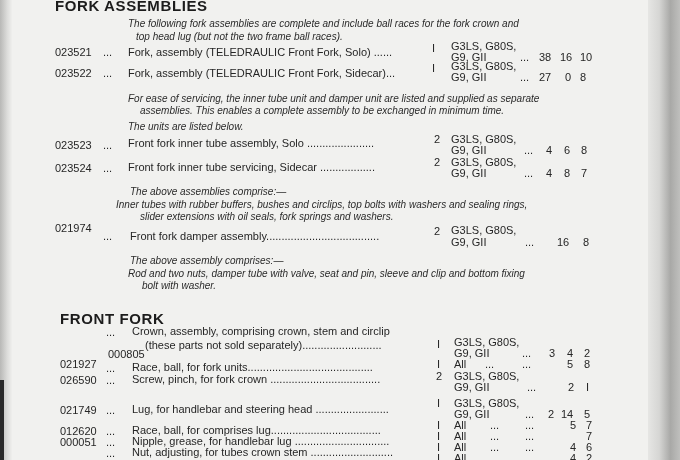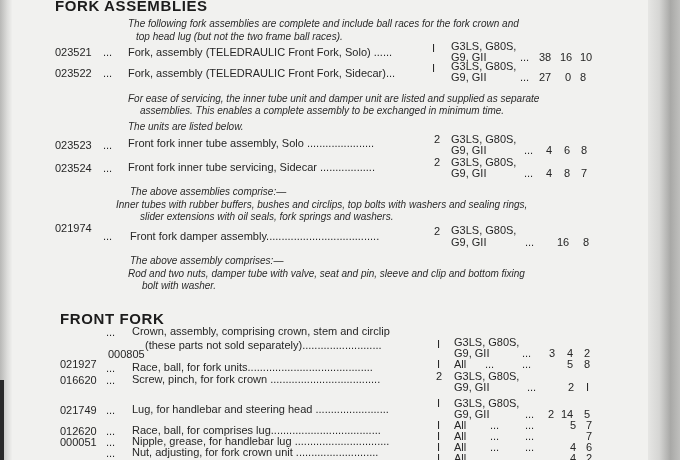--- a/index.html
+++ b/index.html
@@ -138,21 +138,21 @@
   <div class="abs tx" style="left:132px;top:361px;">Race, ball, for fork units.........................................</div>
   <div class="abs tx" style="left:437px;top:358px;">I</div>
   <div class="abs tx" style="left:454px;top:358px;">All</div>
   <div class="abs tx" style="left:485px;top:358px;">...</div>
   <div class="abs tx" style="left:522px;top:358px;">...</div>
   <div class="abs tx" style="left:567px;top:358px;">5</div>
   <div class="abs tx" style="left:584px;top:358px;">8</div>
 </div>
 
 <div>
-  <div class="abs tx" style="left:60px;top:374px;">016620</div>
+  <div class="abs tx" style="left:60px;top:374px;">026590</div>
   <div class="abs tx" style="left:106px;top:374px;">...</div>
   <div class="abs tx" style="left:132px;top:373px;">Screw, pinch, for fork crown ....................................</div>
   <div class="abs tx" style="left:436px;top:370px;">2</div>
   <div class="abs tx" style="left:454px;top:370px;">G3LS, G80S,</div>
   <div class="abs tx" style="left:454px;top:381px;">G9, GII</div>
   <div class="abs tx" style="left:527px;top:381px;">...</div>
   <div class="abs tx" style="left:568px;top:381px;">2</div>
   <div class="abs tx" style="left:586px;top:381px;">I</div>
 </div>
 
@@ -188,21 +188,21 @@
   <div class="abs tx" style="left:437px;top:430px;">I</div>
   <div class="abs tx" style="left:454px;top:430px;">All</div>
   <div class="abs tx" style="left:490px;top:430px;">...</div>
   <div class="abs tx" style="left:525px;top:430px;">...</div>
   <div class="abs tx" style="left:586px;top:430px;">7</div>
 </div>
 
 <div>
   <div class="abs tx" style="left:60px;top:468px;margin-left:44px;">021741</div>
   <div class="abs tx" style="left:106px;top:447px;">...</div>
-  <div class="abs tx" style="left:132px;top:446px;">Nut, adjusting, for fork crown unit ...........................</div>
+  <div class="abs tx" style="left:132px;top:446px;">Nut, adjusting, for tubes crown stem ...........................</div>
   <div class="abs tx" style="left:437px;top:441px;">I</div>
   <div class="abs tx" style="left:454px;top:441px;">All</div>
   <div class="abs tx" style="left:490px;top:441px;">...</div>
   <div class="abs tx" style="left:525px;top:441px;">...</div>
   <div class="abs tx" style="left:570px;top:441px;">4</div>
   <div class="abs tx" style="left:586px;top:441px;">6</div>
 </div>
 
 <div>
   <div class="abs tx" style="left:437px;top:452px;">I</div>

